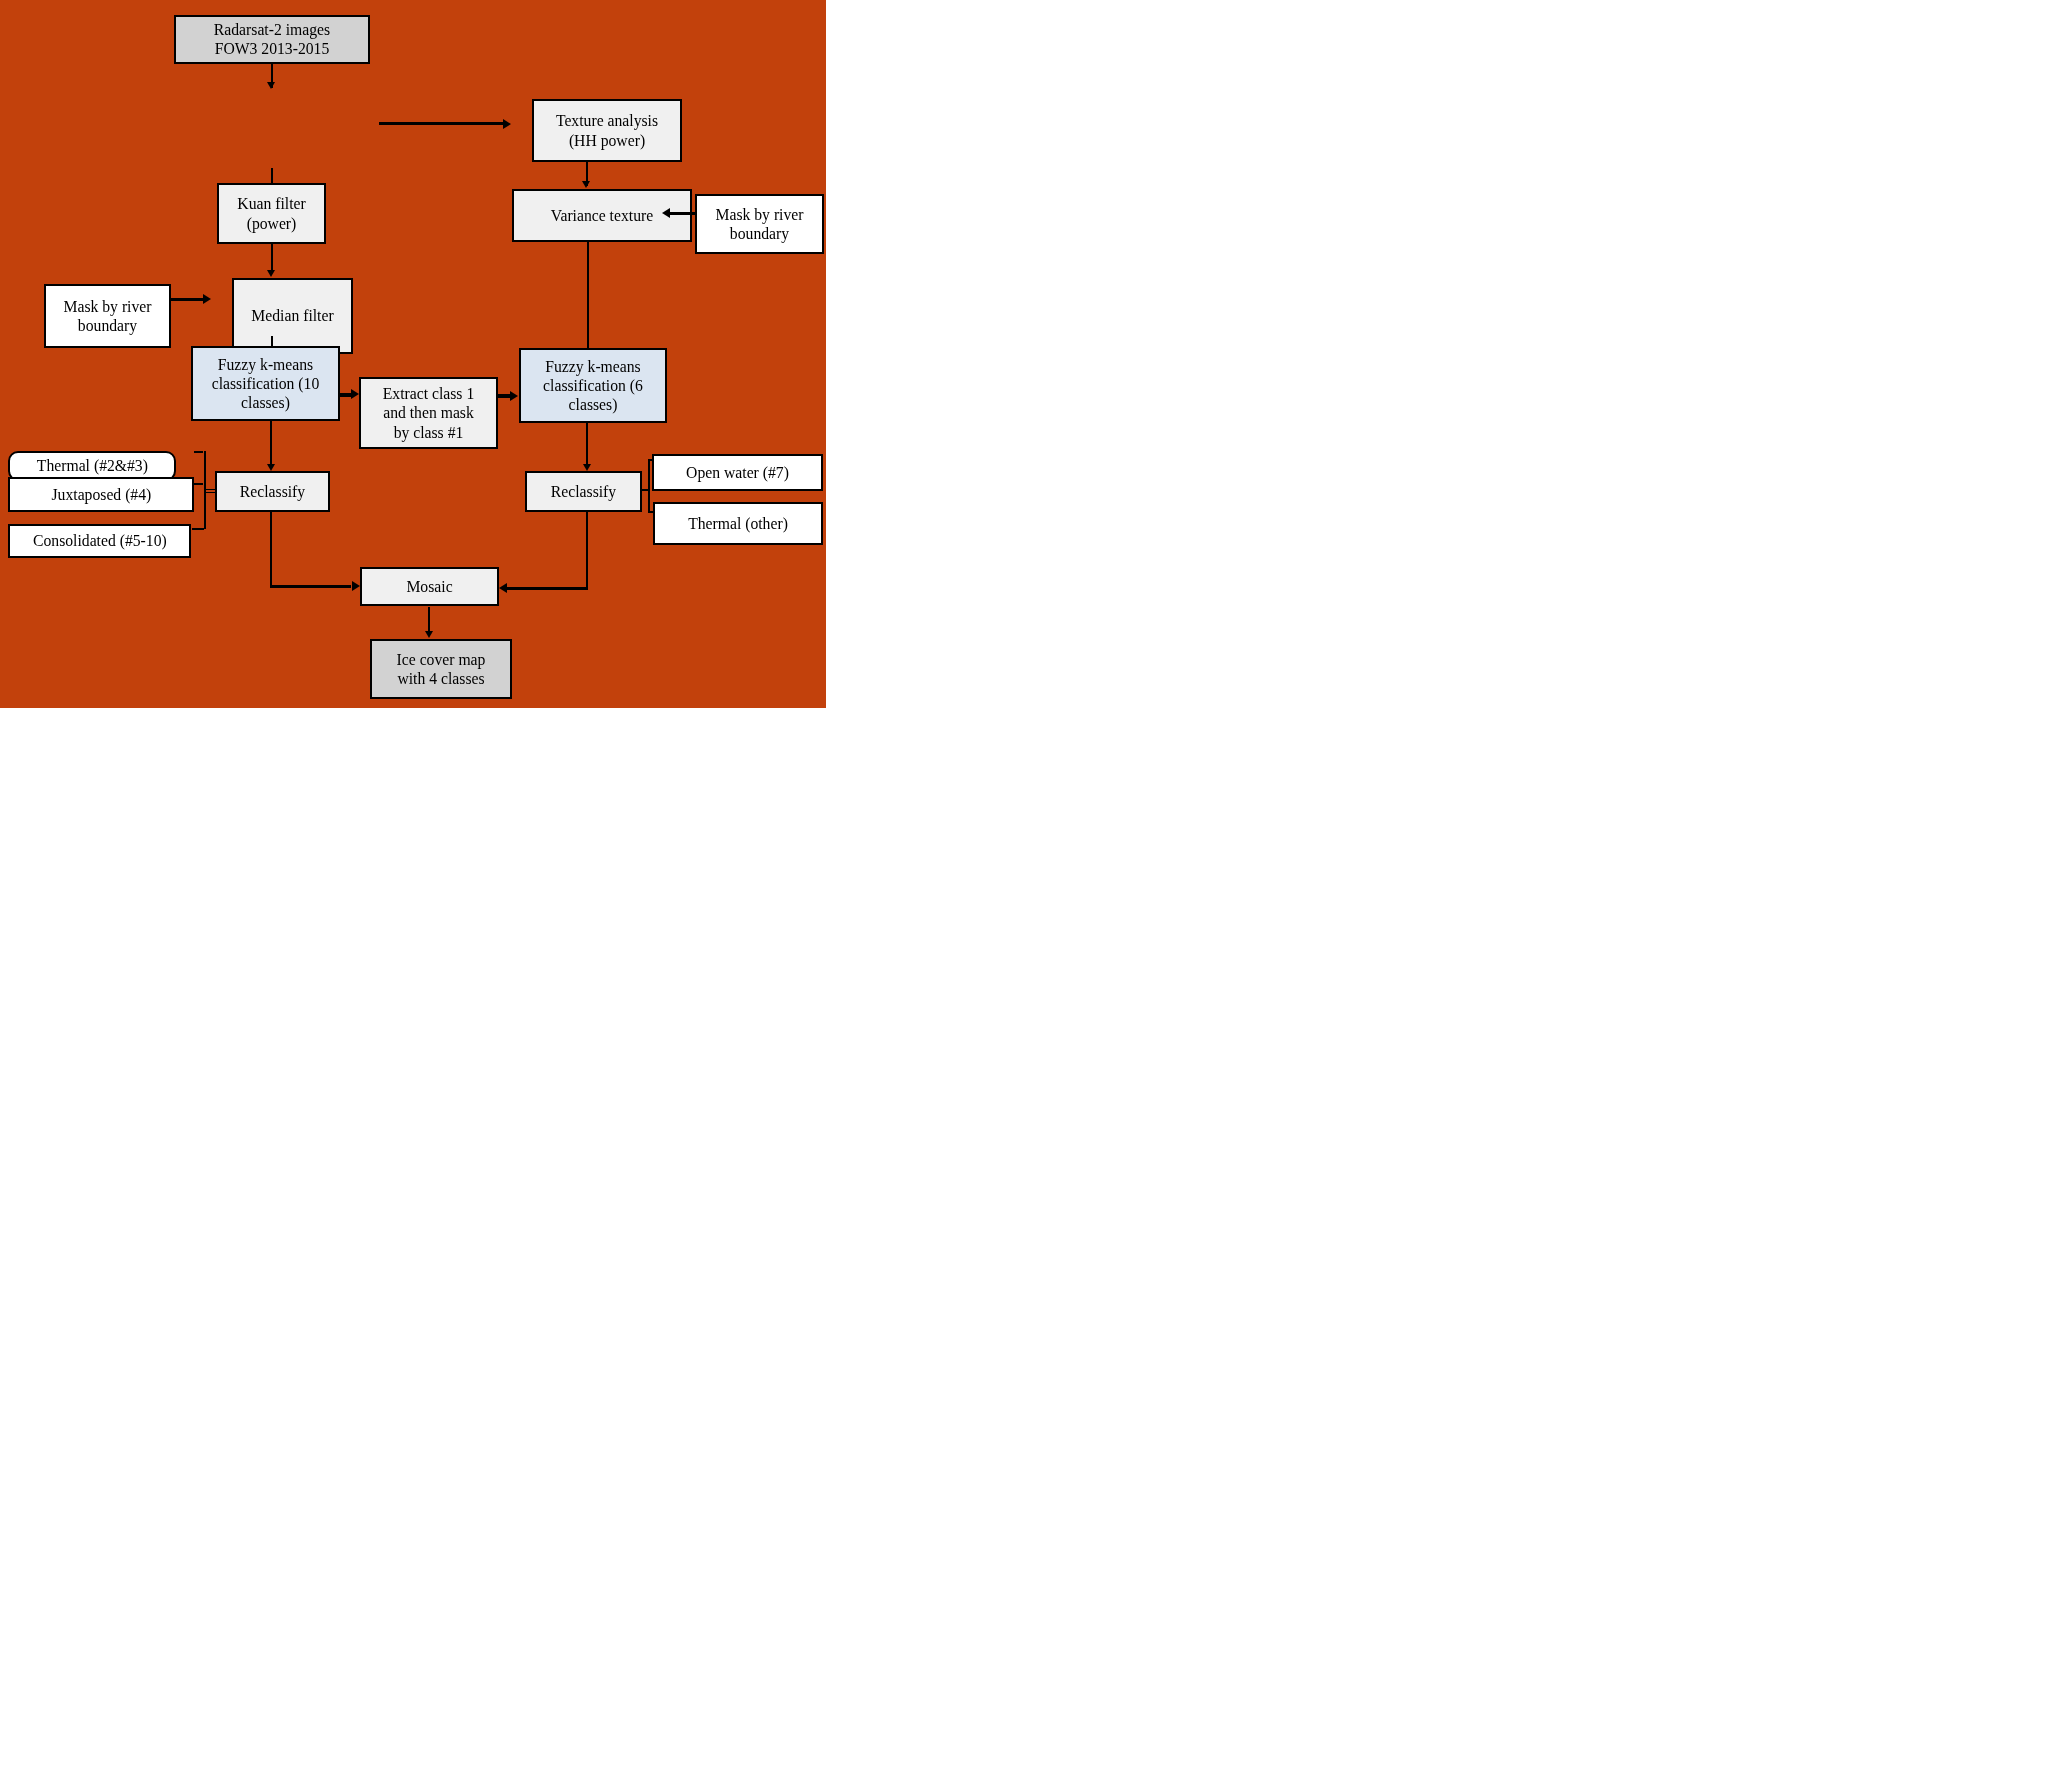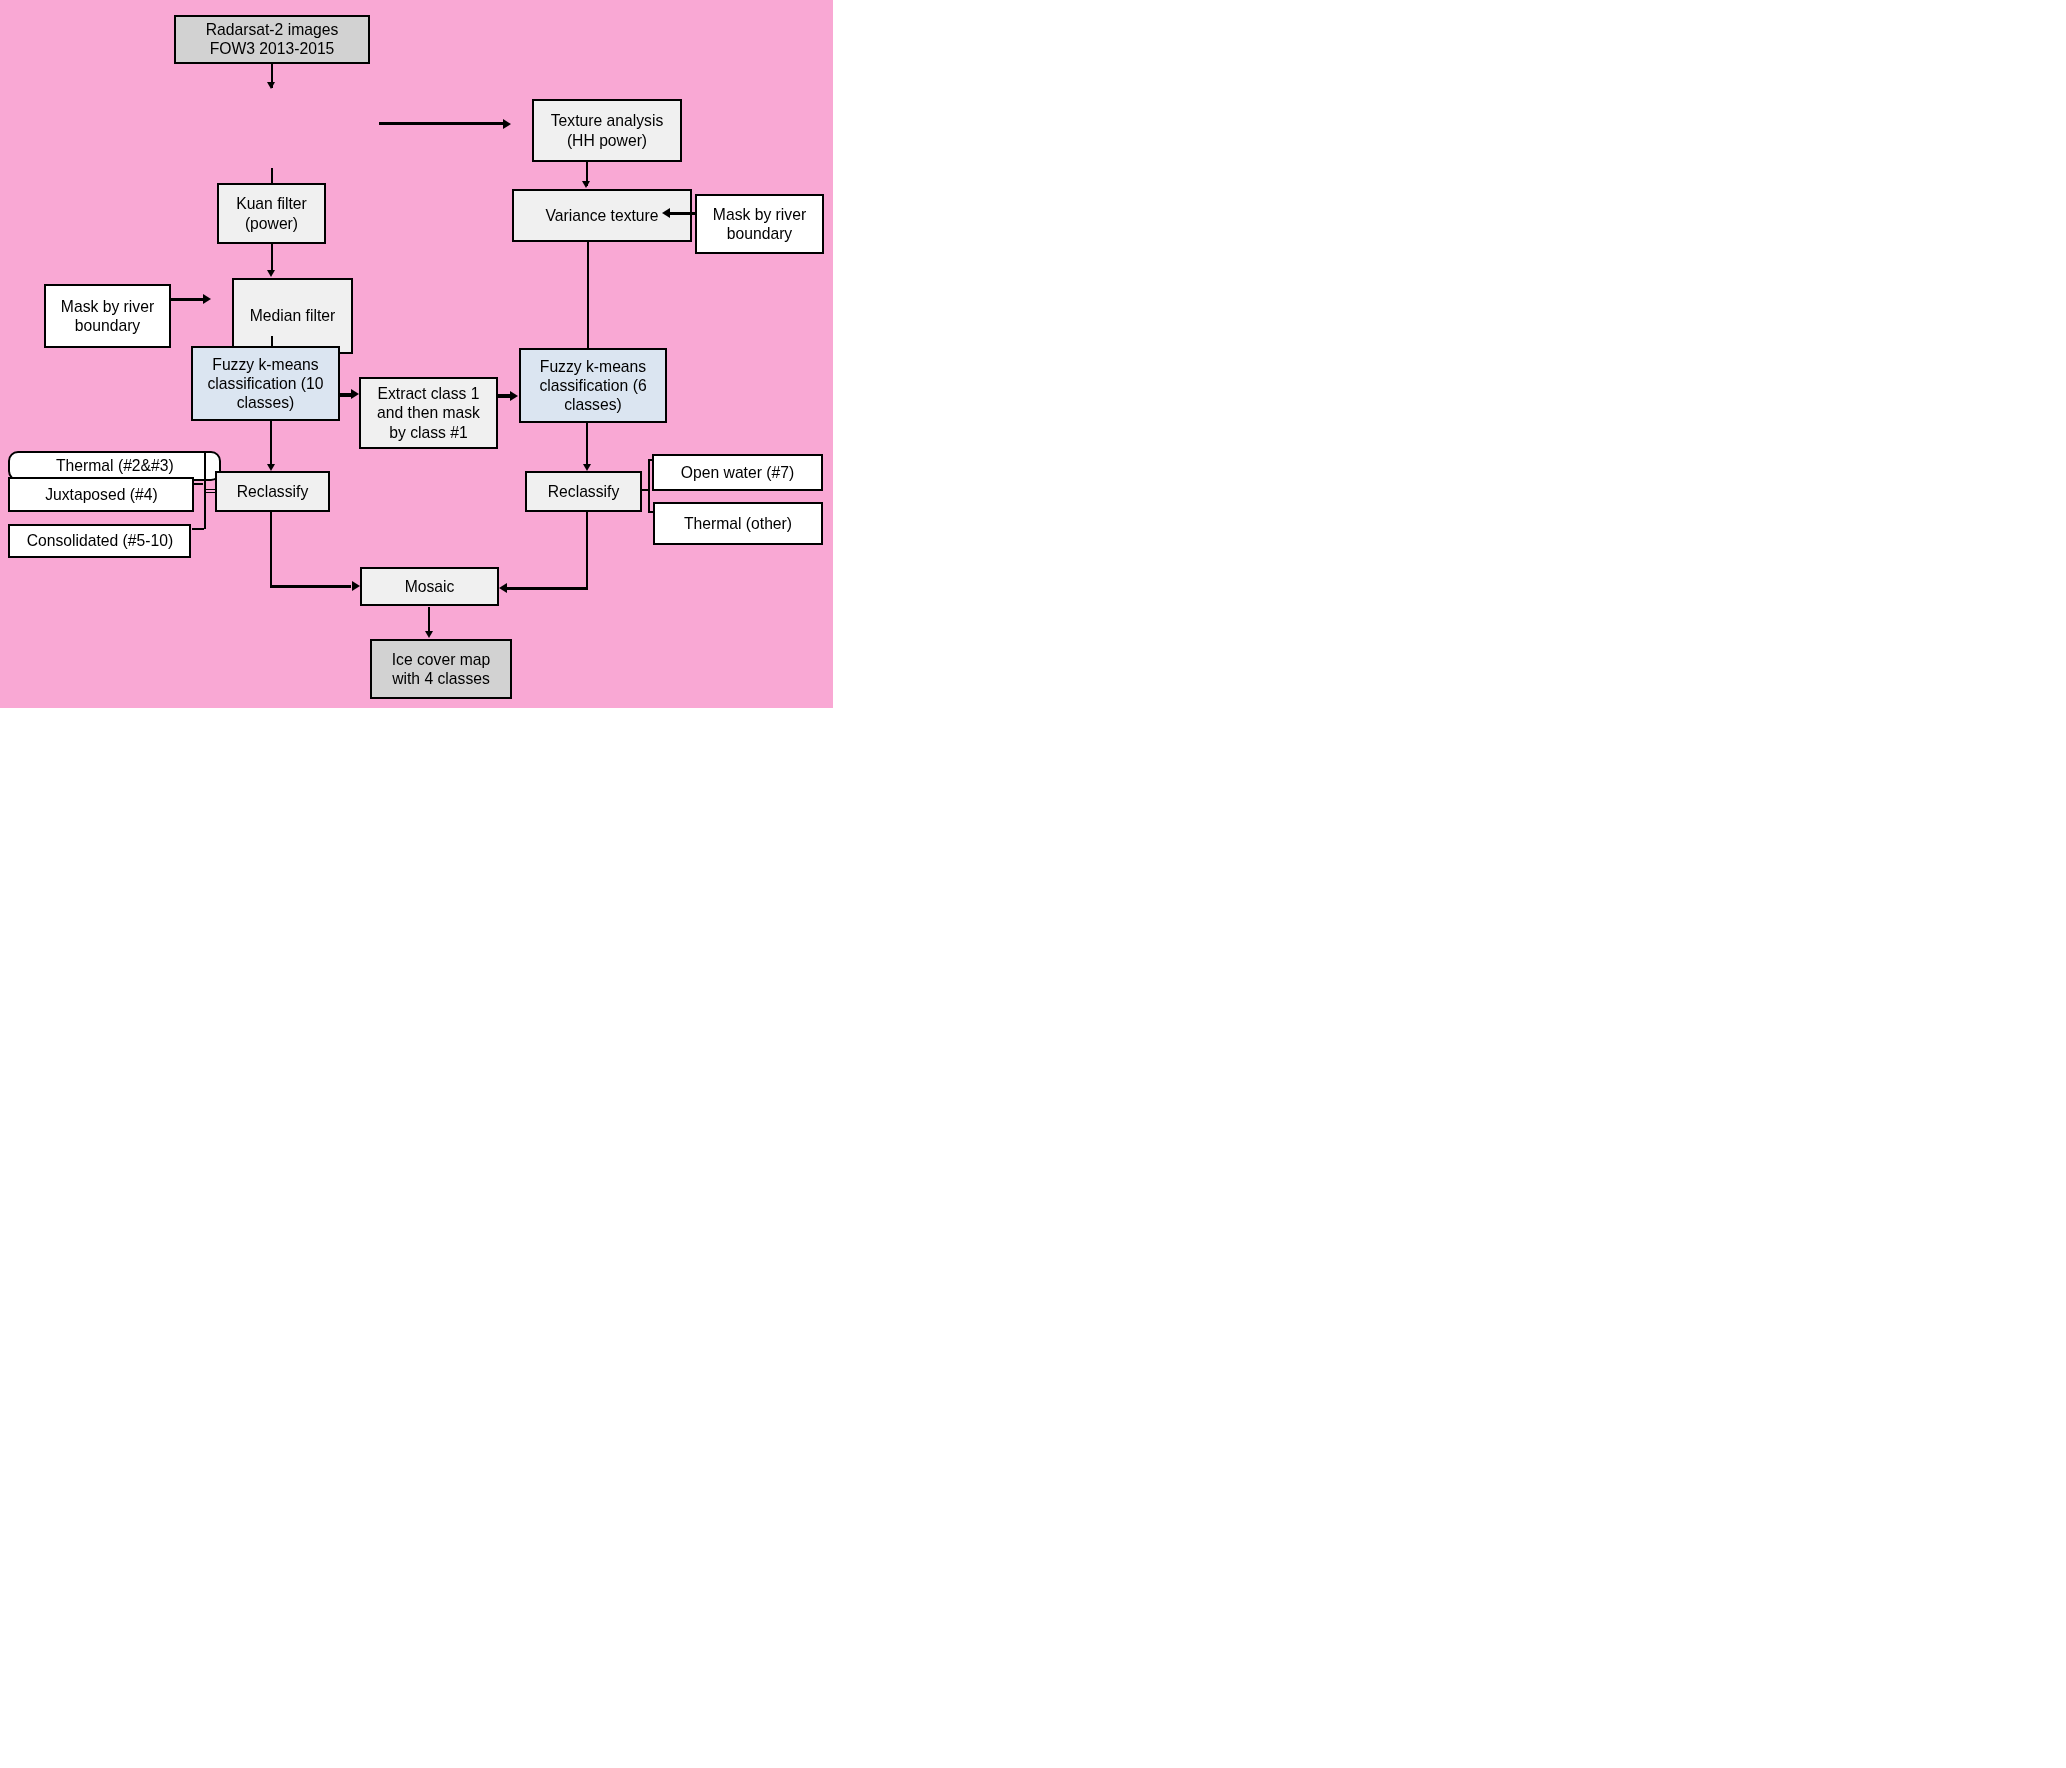--- a/index.html
+++ b/index.html
@@ -1,22 +1,21 @@
 <!DOCTYPE html>
 <html style="--dark: #d2d2d2; --light: #f0f0f0; --blue: #dbe5f1; --white: #ffffff; --border: #000000;font-size:8.4px"><head>
 <meta charset="utf-8">
 <style>
   html,body{margin:0;padding:0;background:#ffffff;}
   .canvas{
     position:relative;
     width:826px;height:708px;
-    background:#f9a8d4;
-    font-family:Liberation Sans, sans-serif;
+    background:#c2410c;
+    font-family:Liberation Serif, serif;
     color:#000;
-    padding-left:7px;
   }
   .node{
     position:absolute;
     box-sizing:border-box;
     border:2.1px solid var(--border,#000);
     display:flex;
     align-items:center;
     justify-content:center;
     text-align:center;
     font-size:15.7px;
@@ -99,21 +98,21 @@
   </div>
 
   <div class="node blue" style="left:519px;top:348px;width:148px;height:75px;">
     <div class="lbl">
       <span>Fuzzy k-means</span>
       <span>classification (6</span>
       <span>classes)</span>
     </div>
   </div>
 
-  <div class="node white" style="left:8.4px;top:439px;width:213px;height:30px;border-radius:10px;">
+  <div class="node white" style="left:8.4px;top:439px;width:168px;height:30px;border-radius:10px;">
     <span>Thermal (#2&amp;#3)</span>
   </div>
 
   <div class="node white" style="left:8.4px;top:465px;width:186px;height:35px;">
     <span>Juxtaposed (#4)</span>
   </div>
 
   <div class="node white" style="left:8.4px;top:512px;width:183px;height:34px;">
     <span>Consolidated (#5-10)</span>
   </div>

